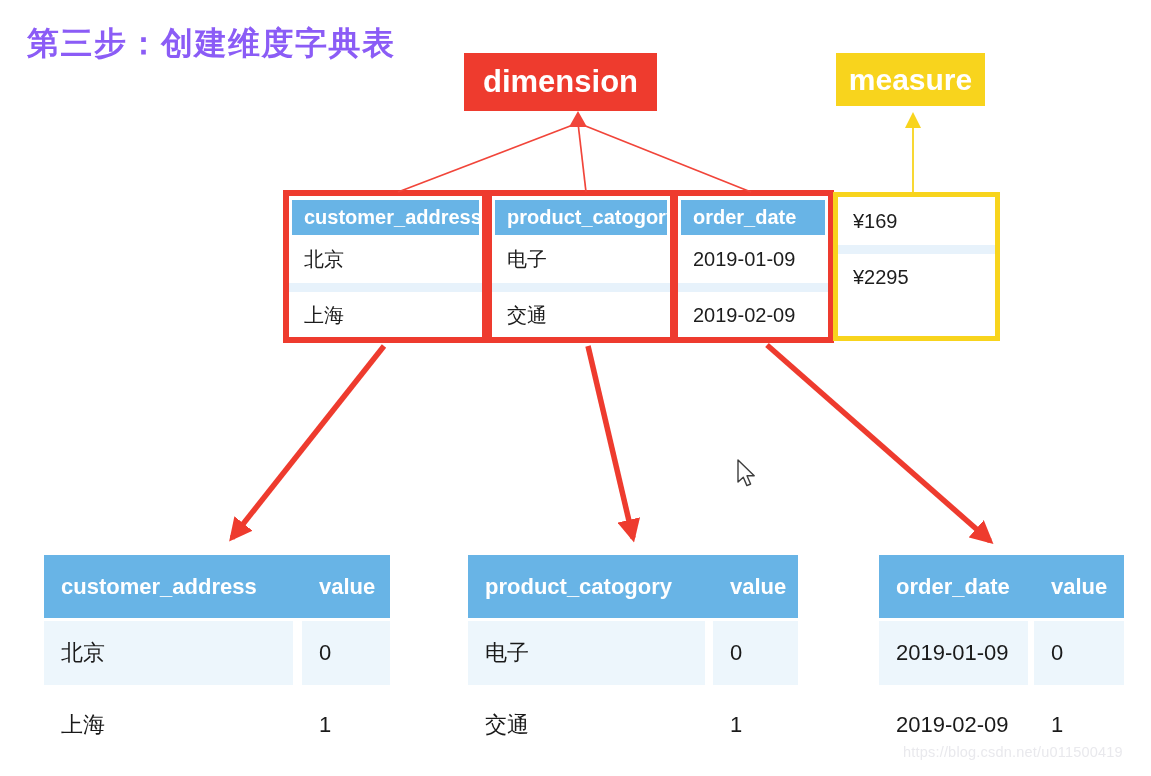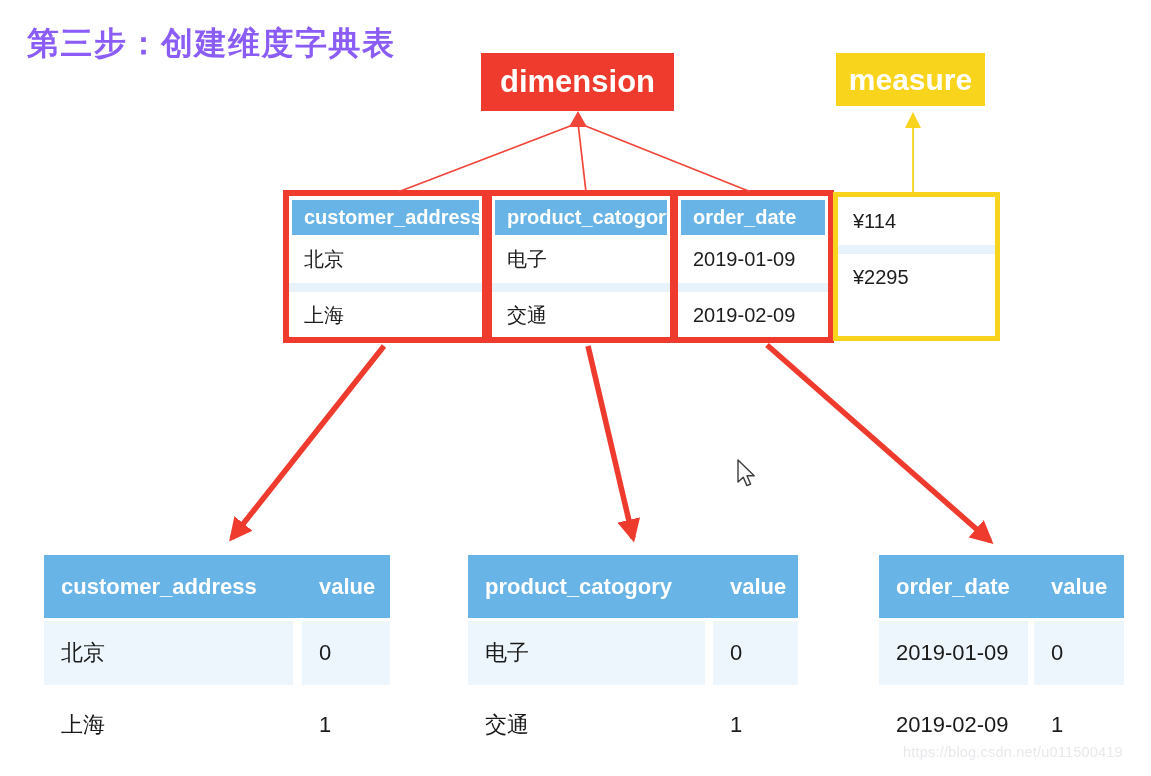--- a/index.html
+++ b/index.html
@@ -13,21 +13,21 @@
   .page-title {
     position:absolute; left:27px; top:22px;
     font-size:32px; font-weight:600; color:#8b5cf6; letter-spacing:1.5px;
   }
 
   
   .tag {
     position:absolute; display:flex; align-items:center; justify-content:center;
     color:#ffffff; font-weight:bold;
   }
-  .tag.dimension { left:481px; top:53px; width:193px; height:58px;
+  .tag.dimension { left:464px; top:53px; width:193px; height:58px;
     background:var(--accent-red,#ee3b2e); font-size:31px; }
   .tag.measure { left:836px; top:53px; width:149px; height:53px;
     background:var(--accent-yellow,#f8d41d); font-size:30px; }
 
   
   .mcol {
     position:absolute; background:#ffffff; box-sizing:border-box; overflow:hidden;
   }
   .mcol.red   { border:6px solid var(--accent-red,#ee3b2e); }
   .mcol.yellow{ border:5px solid var(--accent-yellow,#f8d41d); }
@@ -122,21 +122,21 @@
     <div class="mrow r2">交通</div>
   </div>
 
   <div class="mcol red" style="left:672px; top:190px; width:162px; height:153px;">
     <div class="mhead">order_date</div>
     <div class="mrow r1">2019-01-09</div>
     <div class="mrow r2">2019-02-09</div>
   </div>
 
   <div class="mcol yellow" style="left:833px; top:192px; width:167px; height:149px;">
-    <div class="mrow r1">¥114</div>
+    <div class="mrow r1">¥169</div>
     <div class="mrow r2">¥2295</div>
   </div>
 
   <div class="dict t1" style="left:44px; top:555px;">
     <div class="drow dhead">
       <div class="dcell k">customer_address</div>
       <div class="dcell dgap"></div>
       <div class="dcell v">value</div>
     </div>
     <div class="drow dbody1">

